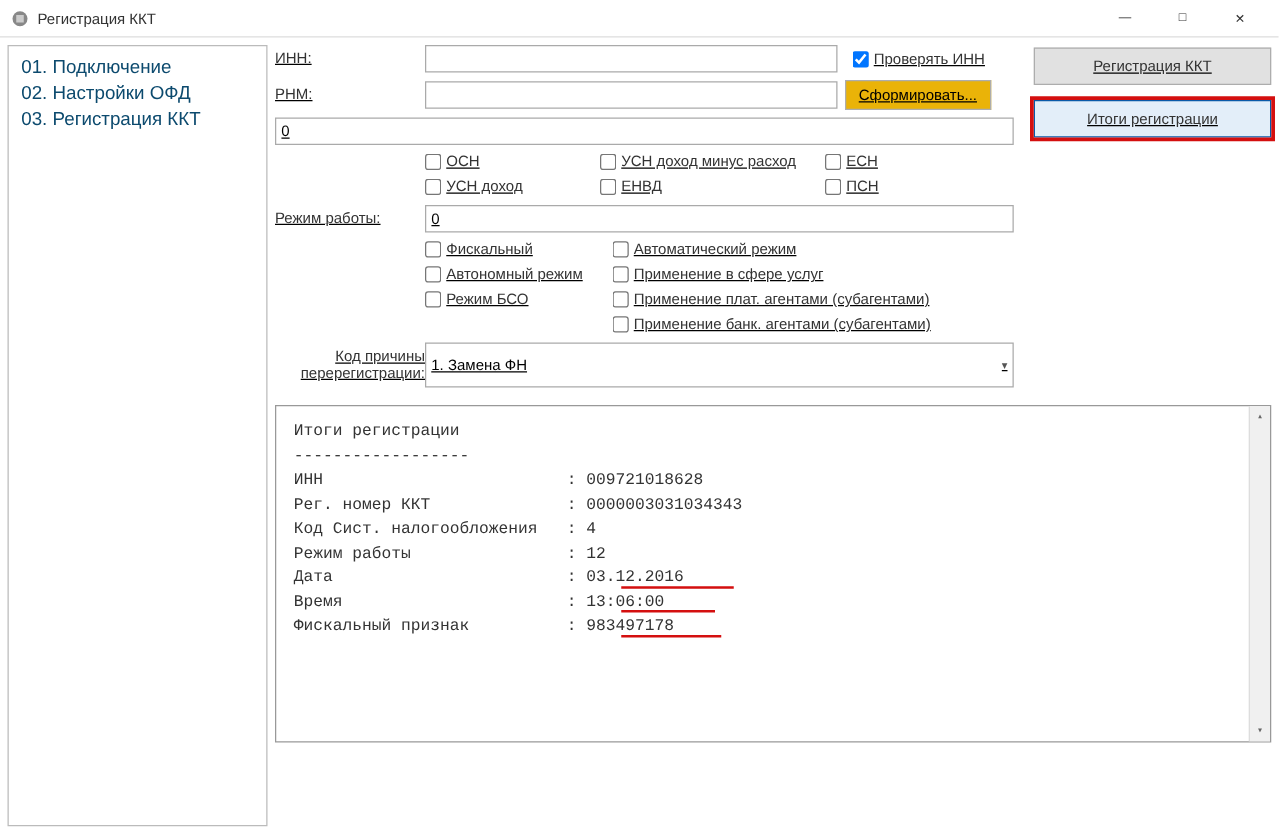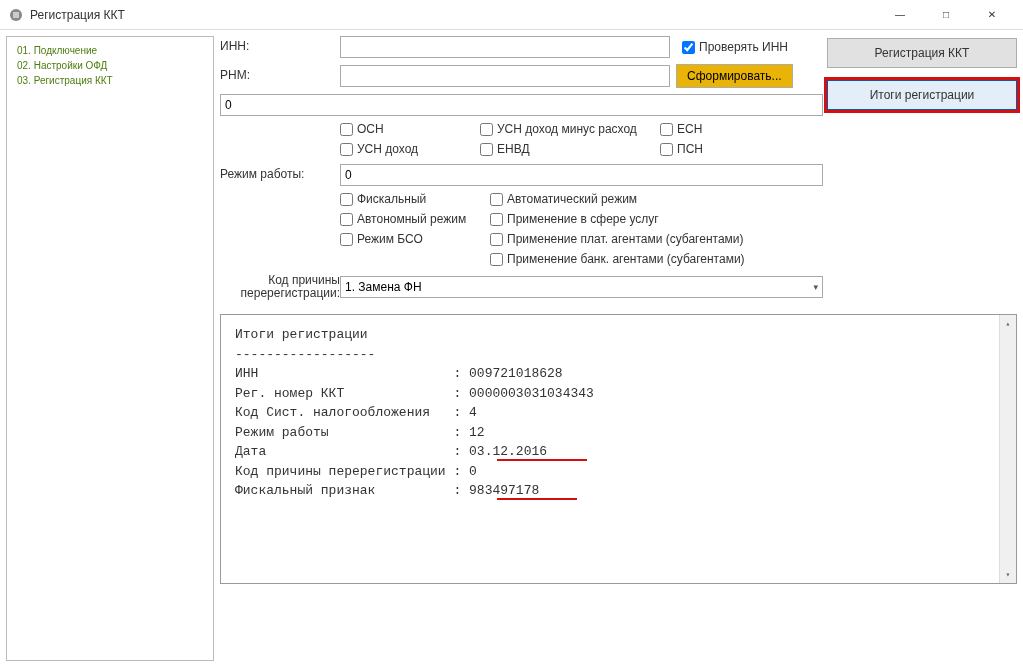--- a/index.html
+++ b/index.html
@@ -39,33 +39,34 @@
     }
     .sidebar {
       width: 208px;
       border: 1px solid #bbb;
       margin: 6px 0 6px 6px;
       padding: 6px 10px;
       background: #fff;
     }
     .sidebar-item {
       padding: 2px 0;
-      font-size: 10px;
-      color: #4d7c0f;
+      font-size: 15px;
+      color: #0c4a6e;
       cursor: default;
     }
     .content {
       flex: 1;
       padding: 6px;
       position: relative;
     }
     
     .form-area {
       display: flex;
-      gap: 4px;
+      gap: 16px;
+      text-decoration: underline;
     }
     .form-left { flex: 1; }
     .buttons-right { width: 190px; display: flex; flex-direction: column; gap: 12px; padding-top: 2px; }
     .btn {
       height: 30px;
       border: 1px solid #adadad;
       background: #e1e1e1;
       font-size: 12px;
       color: #333;
       cursor: default;
@@ -127,21 +128,21 @@
     .num-input {
       flex: 1;
       height: 22px;
       border: 1px solid #aaa;
       padding: 0 4px;
       font-size: 12px;
       background: #fff;
     }
     .dropdown {
       flex: 1;
-      height: 22px;
+      height: 36px;
       border: 1px solid #aaa;
       padding: 0 4px;
       font-size: 12px;
       background: #fff;
       display: flex; align-items: center; justify-content: space-between;
     }
     .dropdown .chev { font-size: 9px; color: #555; }
     
     .report {
       border: 1px solid #999;
@@ -309,21 +310,21 @@
     </div>
 
     <div class="report">
       <div class="line">Итоги регистрации</div>
       <div class="line">------------------</div>
       <div class="line"><span>ИНН                        </span> : <span>009721018628</span></div>
       <div class="line"><span>Рег. номер ККТ             </span> : <span>0000003031034343</span></div>
       <div class="line"><span>Код Сист. налогообложения  </span> : <span>4</span></div>
       <div class="line"><span>Режим работы               </span> : <span>12</span></div>
       <div class="line red-underline ul-date"><span>Дата                       </span> : <span>03.12.2016</span></div>
-      <div class="line"><span>Код причины перерегистрации</span> : <span>0</span></div>
+      <div class="line red-underline ul-time"><span>Время                      </span> : <span>13:06:00</span></div>
       <div class="line red-underline ul-fisk"><span>Фискальный признак         </span> : <span>983497178</span></div>
       <div class="scrollbar">
         <div class="scroll-btn">▴</div>
         <div class="scroll-btn">▾</div>
       </div>
     </div>
 
   </div>
 </div>
 

